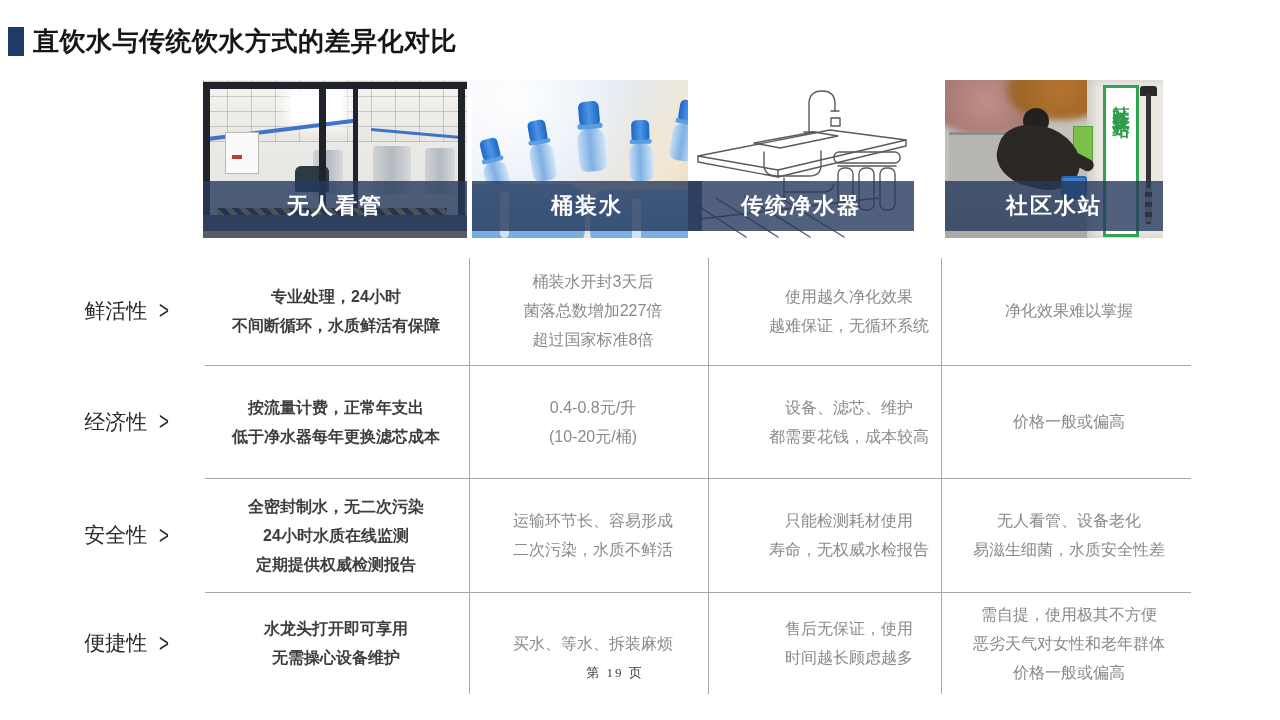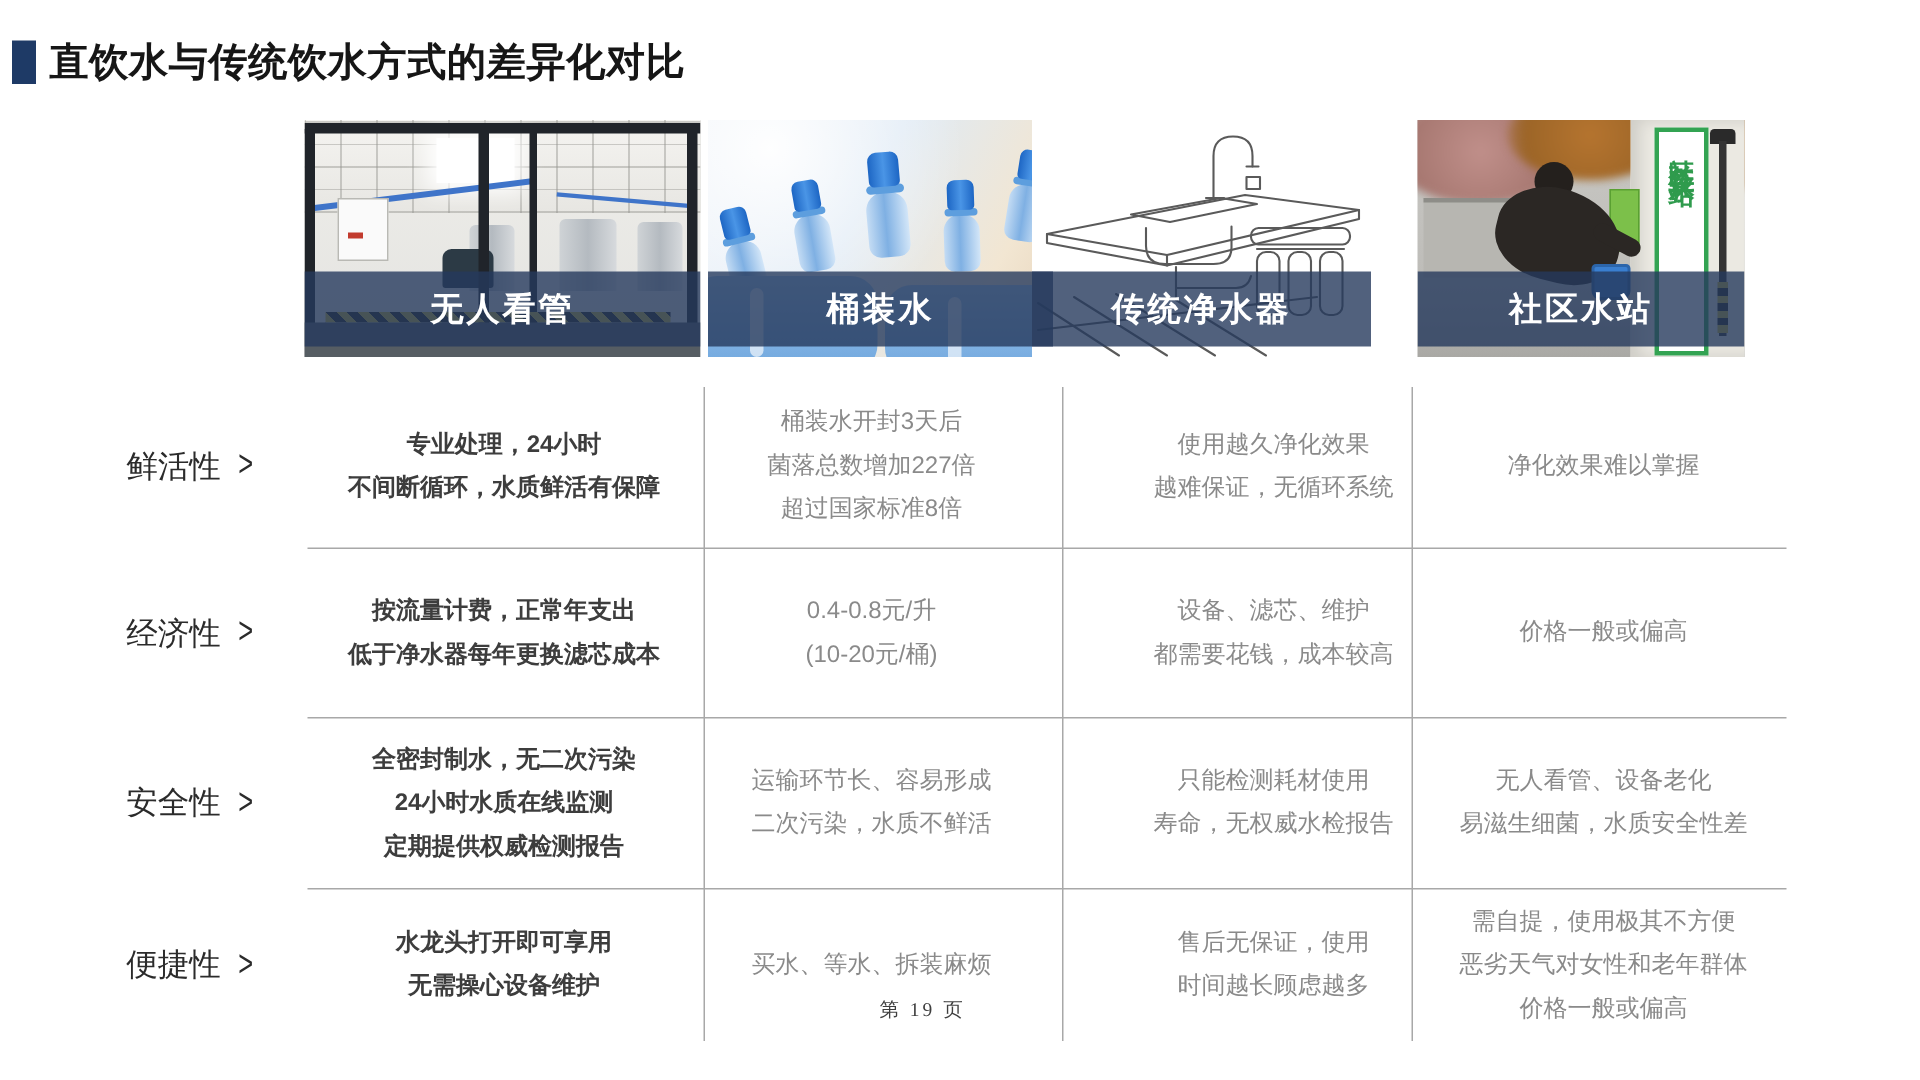--- a/index.html
+++ b/index.html
@@ -96,21 +96,21 @@
   .h1{top:365px;} .h2{top:478px;} .h3{top:592px;}
 
   .rowlabel{position:absolute;left:62px;width:130px;display:flex;align-items:center;justify-content:center;
             gap:11px;font-size:21px;color:#2b2b2b;}
   .rowlabel .chev{font-size:20px;color:#2b2b2b;transform:scale(.85,1.25);font-weight:400;}
   .r1{top:256px;height:109px;text-align:right;} .r2{top:365px;height:113px;} .r3{top:478px;height:114px;} .r4{top:592px;height:102px;}
 
   .cell{position:absolute;display:flex;align-items:center;justify-content:center;text-align:center;
         white-space:pre-line;font-size:16px;line-height:29px;color:#8a8a8a;}
   .cc1{left:207px;width:258px;color:#3d3d3d;font-weight:bold;}
-  .cc2{left:466px;width:230px;}
+  .cc2{left:478px;width:230px;}
   .cc3{left:736px;width:226px;}
   .cc4{left:945px;width:248px;}
 
   .footer{position:absolute;left:545px;top:664px;width:140px;text-align:center;
           font-family:"Liberation Serif","DejaVu Serif",serif;font-size:13px;color:#3f3f3f;letter-spacing:2px;}
 </style>
 </head>
 <body>
 
 <div class="slide">

